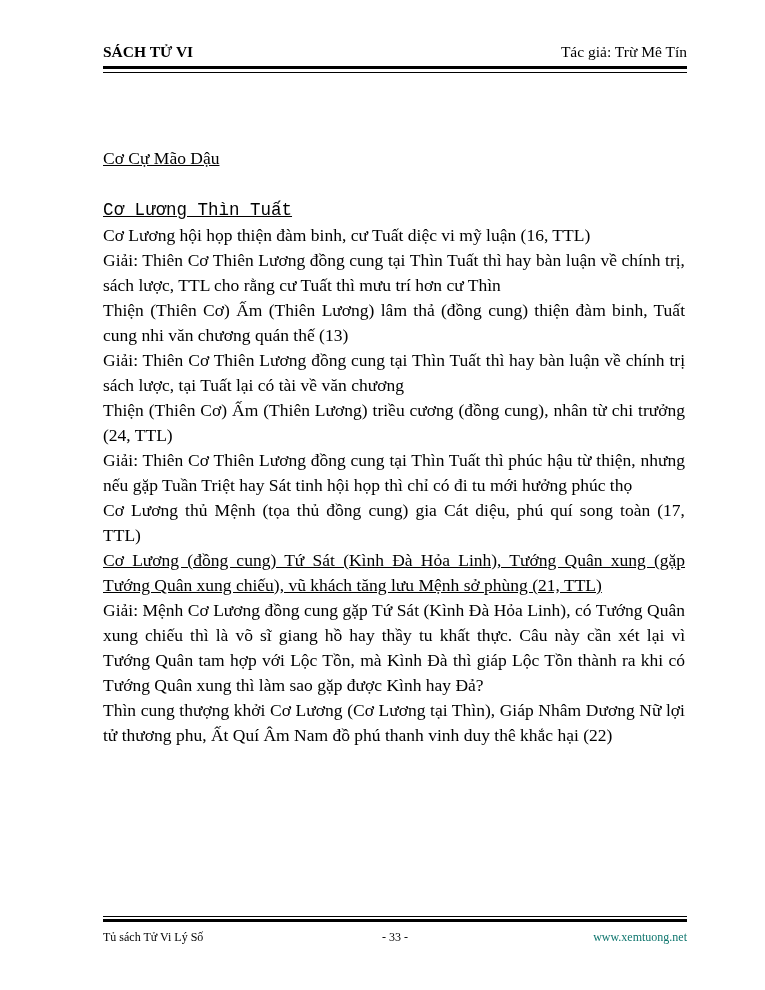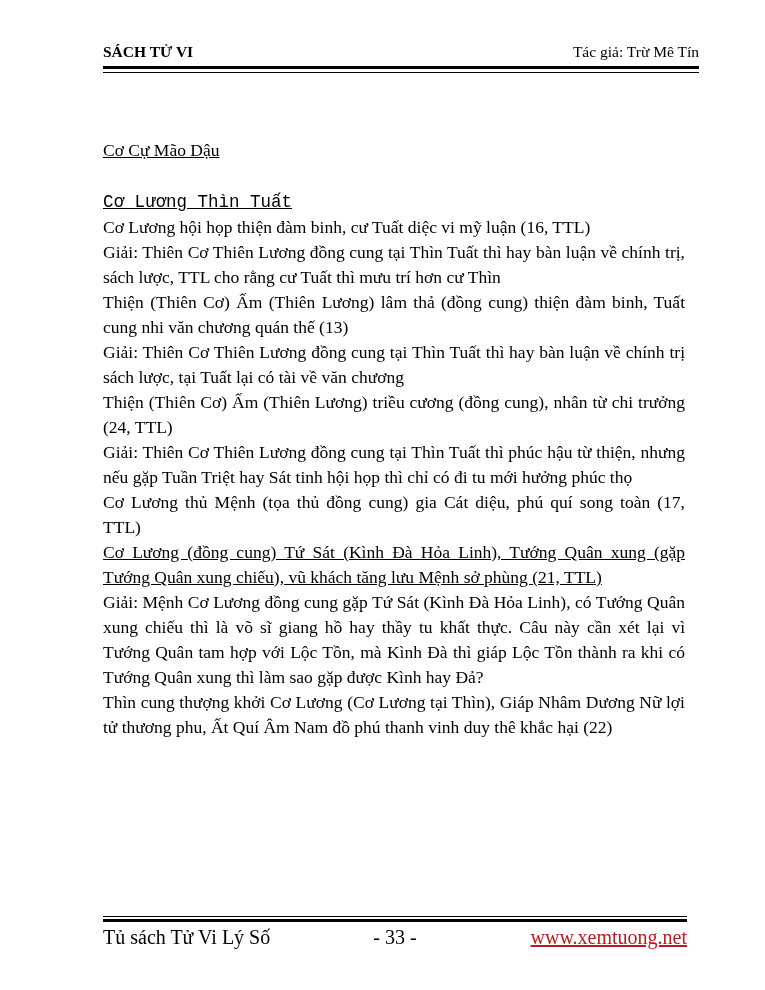--- a/index.html
+++ b/index.html
@@ -14,42 +14,42 @@
     background: #ffffff;
     overflow: hidden;
     font-family: "Liberation Serif", "DejaVu Serif", serif;
     color: #000000;
   }
 
   
   .page-header {
     position: absolute;
     left: 103px;
-    right: 66px;
+    right: 78px;
     top: 42px;
   }
   .page-header .header-row {
     display: flex;
     justify-content: space-between;
     align-items: baseline;
     font-size: 15.5px;
     line-height: 20px;
     padding-bottom: 4px;
   }
   .header-book-title { font-weight: bold; }
   .rule-thick { border-top: 3px solid #000; height: 0; }
   .rule-thin  { border-top: 1px solid #000; height: 0; }
   .page-header .rule-thin { margin-top: 3px; }
 
   
   .page-body {
     position: absolute;
     left: 103px;
     width: 582px;
-    top: 138px;
+    top: 146px;
     font-size: 17.5px;
     line-height: 25px;
   }
   .section-heading {
     font-size: 17.5px;
     font-weight: normal;
     text-decoration: underline;
     margin: 0;
   }
   .heading-gap { margin-top: 27px; font-family: Liberation Mono, monospace; }
@@ -66,30 +66,29 @@
   .page-footer {
     position: absolute;
     left: 103px;
     right: 78px;
     top: 916px;
   }
   .page-footer .rule-thick { margin-top: 2px; }
   .footer-row {
     display: flex;
     align-items: center;
-    font-size: 20px;
+    font-size: 12px;
     line-height: 20px;
     padding-top: 5px;
   }
   .footer-left   { flex: 1 1 0; text-align: left; }
   .footer-center { flex: 1 1 0; text-align: center; }
   .footer-right  { flex: 1 1 0; text-align: right; }
   .footer-link {
-    color: #b91c1c;
-    text-decoration: underline;
+    color: #0f766e;
     cursor: pointer;
   }
 </style>
 </head>
 <body>
 
 <div class="page">
 
   <header class="page-header">
     <div class="header-row">

